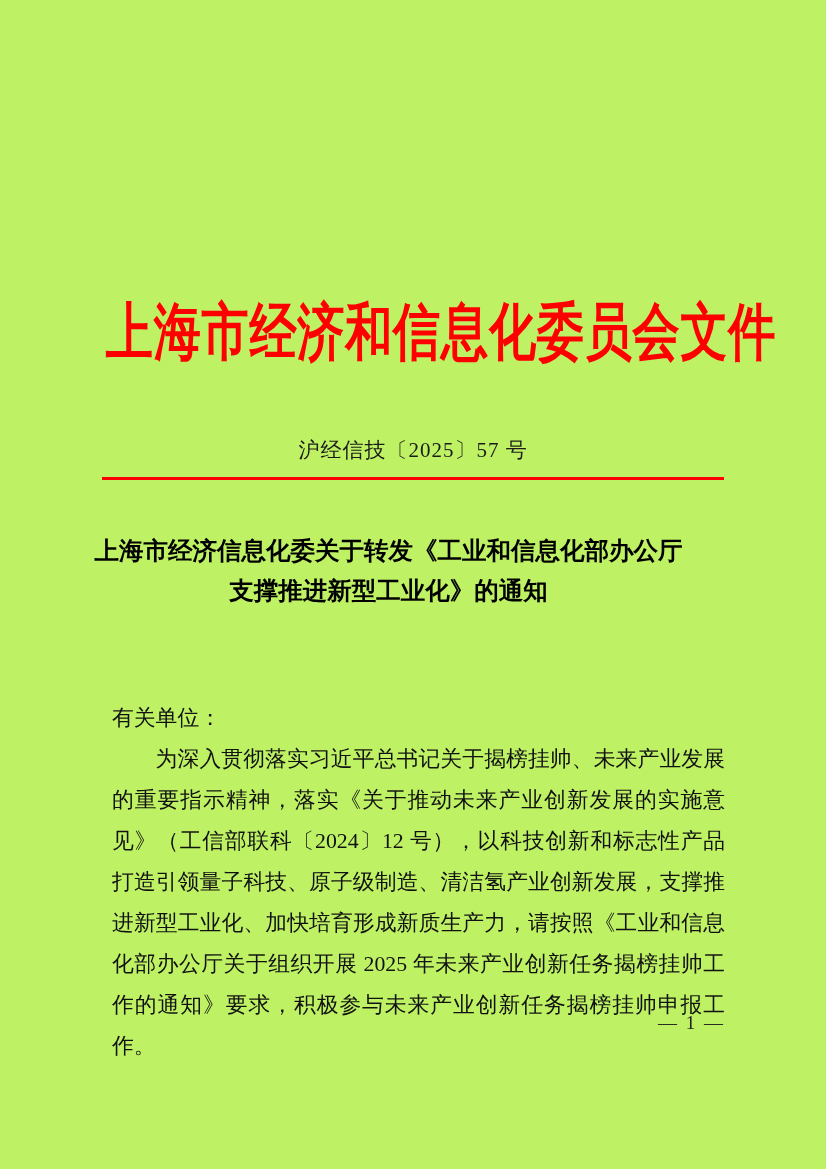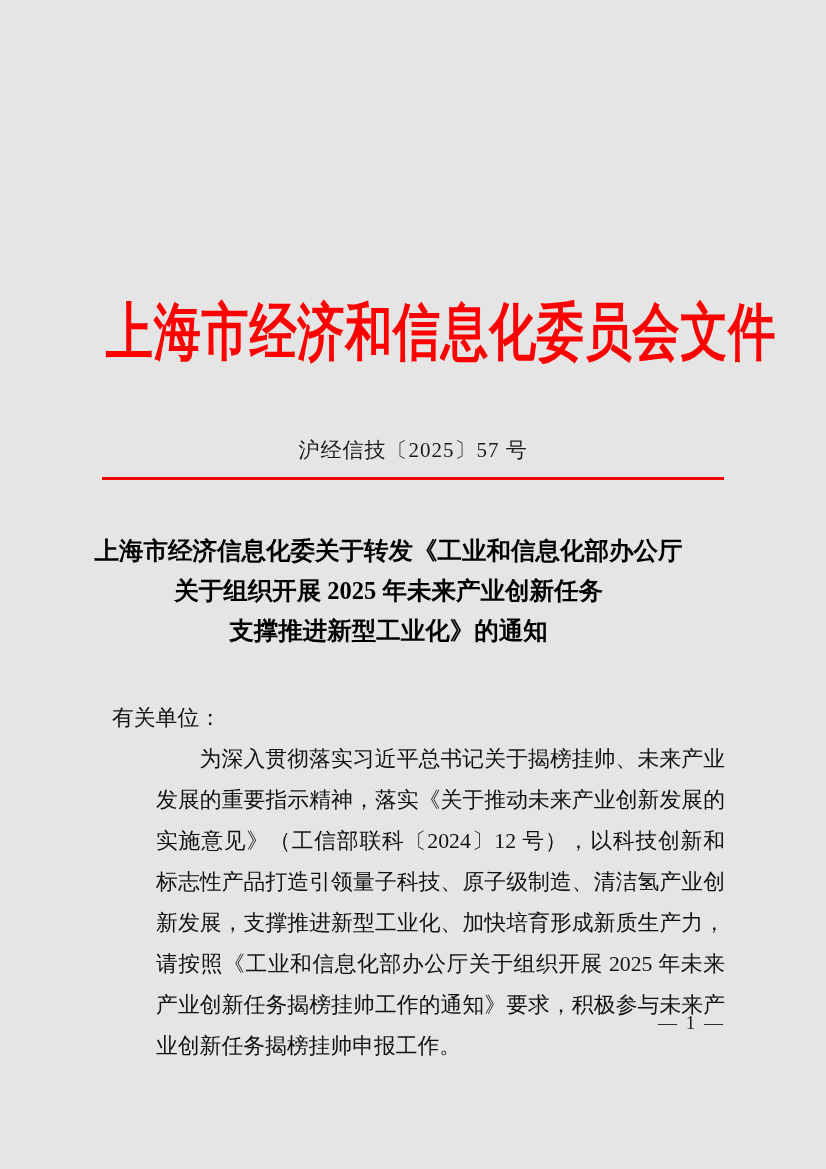--- a/index.html
+++ b/index.html
@@ -6,21 +6,21 @@
   * { margin: 0; padding: 0; box-sizing: border-box; }
   html, body { background: #ffffff; }
   body {
     font-family: "Liberation Serif", "DejaVu Serif", serif;
     width: 826px; height: 1169px;
     position: relative;
     overflow: hidden;
   }
   .page {
     position: absolute; inset: 0;
-    background: #e5e5e5;
+    background: #bef264;
   }
   
   .letterhead {
     position: absolute;
     top: 294px; left: 0; width: 826px;
     text-align: center;
     white-space: nowrap;
   }
   .letterhead .scale {
     display: inline-block;
@@ -67,21 +67,20 @@
     width: 613px;
     font-size: 21.8px;
     line-height: 41px;
     color: #111111;
   }
   .salutation { display: block; }
   .paragraph {
     text-indent: 2em;
     text-align: justify;
     text-justify: inter-ideograph;
-    margin-left: 44px;
   }
   
   .page-number {
     position: absolute;
     top: 1011px; right: 101px;
     font-size: 19px;
     line-height: 24px;
     color: #222222;
     letter-spacing: 2px;
     white-space: nowrap;
@@ -95,21 +94,20 @@
   <div class="letterhead">
     <span class="scale">上海市经济和信息化委员会文件</span>
   </div>
 
   <div class="doc-number">沪经信技〔2025〕57 号</div>
 
   <div class="red-divider"></div>
 
   <div class="doc-title">
     <span class="title-line">上海市经济信息化委关于转发《工业和信息化部办公厅</span>
-    <span class="title-line">关于组织开展 2025 年未来产业创新任务</span>
     <span class="title-line">支撑推进新型工业化》的通知</span>
   </div>
 
   <div class="body-block">
     <span class="salutation">有关单位：</span>
     <p class="paragraph">为深入贯彻落实习近平总书记关于揭榜挂帅、未来产业发展的重要指示精神，落实《关于推动未来产业创新发展的实施意见》（工信部联科〔2024〕12 号），以科技创新和标志性产品打造引领量子科技、原子级制造、清洁氢产业创新发展，支撑推进新型工业化、加快培育形成新质生产力，请按照《工业和信息化部办公厅关于组织开展 2025 年未来产业创新任务揭榜挂帅工作的通知》要求，积极参与未来产业创新任务揭榜挂帅申报工作。</p>
   </div>
 
   <div class="page-number">— 1 —</div>
 

